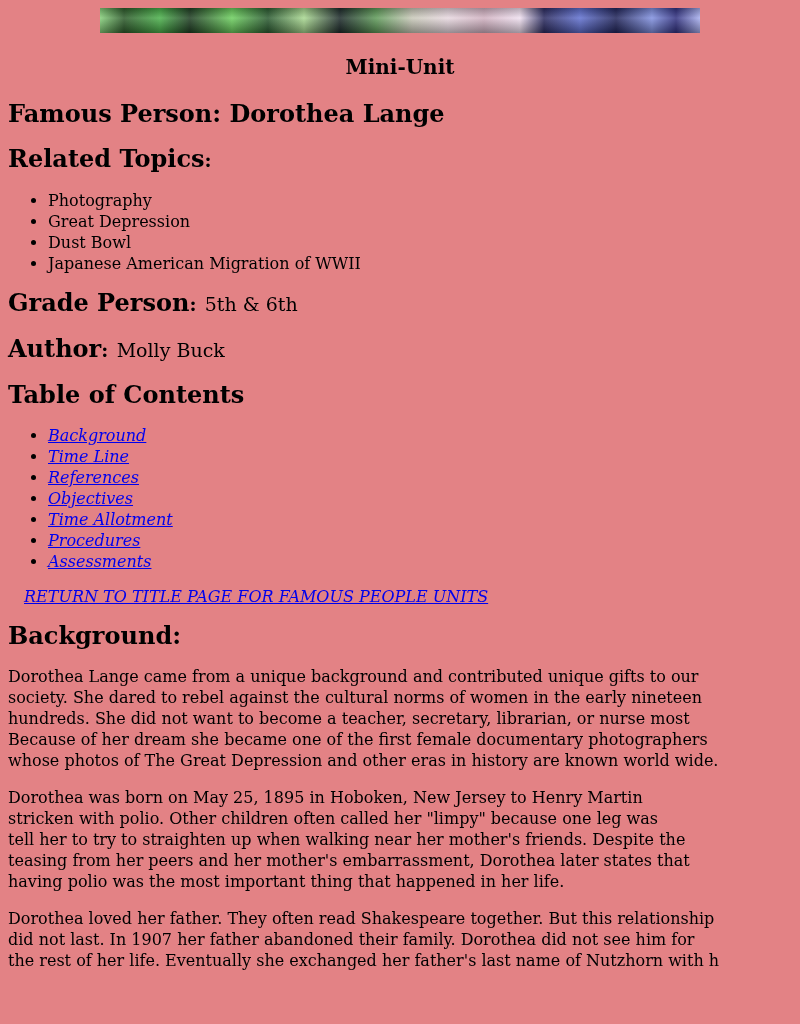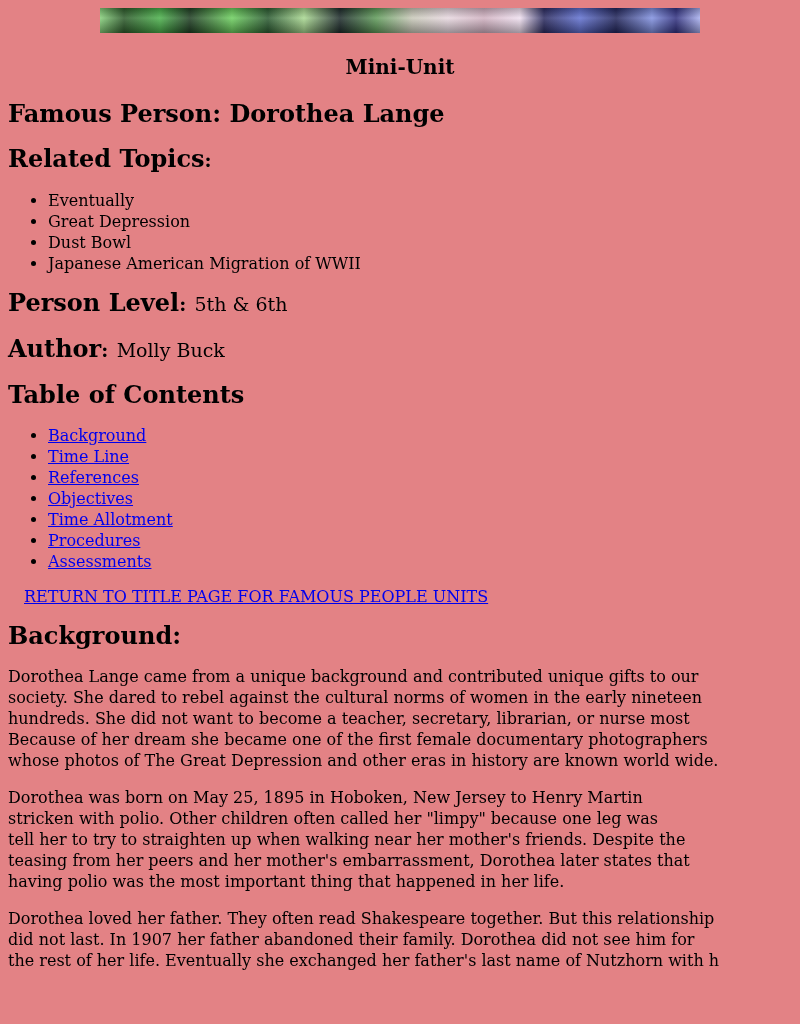--- a/index.html
+++ b/index.html
@@ -57,20 +57,21 @@
     ul {
       margin: 0 0 14px 0;
       padding-left: 40px;
     }
     ul li {
       line-height: 21px;
     }
     a {
       color: #0000ee;
       text-decoration: underline;
+      font-style: italic;
     }
     .return-link {
       display: block;
       margin: 0 0 14px 16px;
     }
     p {
       margin: 0 0 16px 0;
       line-height: 21px;
       white-space: nowrap;
     }
@@ -82,27 +83,27 @@
 <div class="banner-wrap">
   <div class="banner"></div>
 </div>
 
 <h1>Mini-Unit</h1>
 
 <h2>Famous Person: Dorothea Lange</h2>
 
 <h2><span>Related Topics</span><span class="suffix">:</span></h2>
 <ul>
-  <li>Eventually</li>
+  <li>Photography</li>
   <li>Great Depression</li>
   <li>Dust Bowl</li>
   <li>Japanese American Migration of WWII</li>
 </ul>
 
-<h2><span>Person Level</span><span class="suffix">:</span> <span class="value">5th &amp; 6th</span></h2>
+<h2><span>Grade Person</span><span class="suffix">:</span> <span class="value">5th &amp; 6th</span></h2>
 
 <h2><span>Author</span><span class="suffix">:</span> <span class="value">Molly Buck</span></h2>
 
 <h2>Table of Contents</h2>
 <ul>
   <li><a href="#">Background</a></li>
   <li><a href="#">Time Line</a></li>
   <li><a href="#">References</a></li>
   <li><a href="#">Objectives</a></li>
   <li><a href="#">Time Allotment</a></li>

